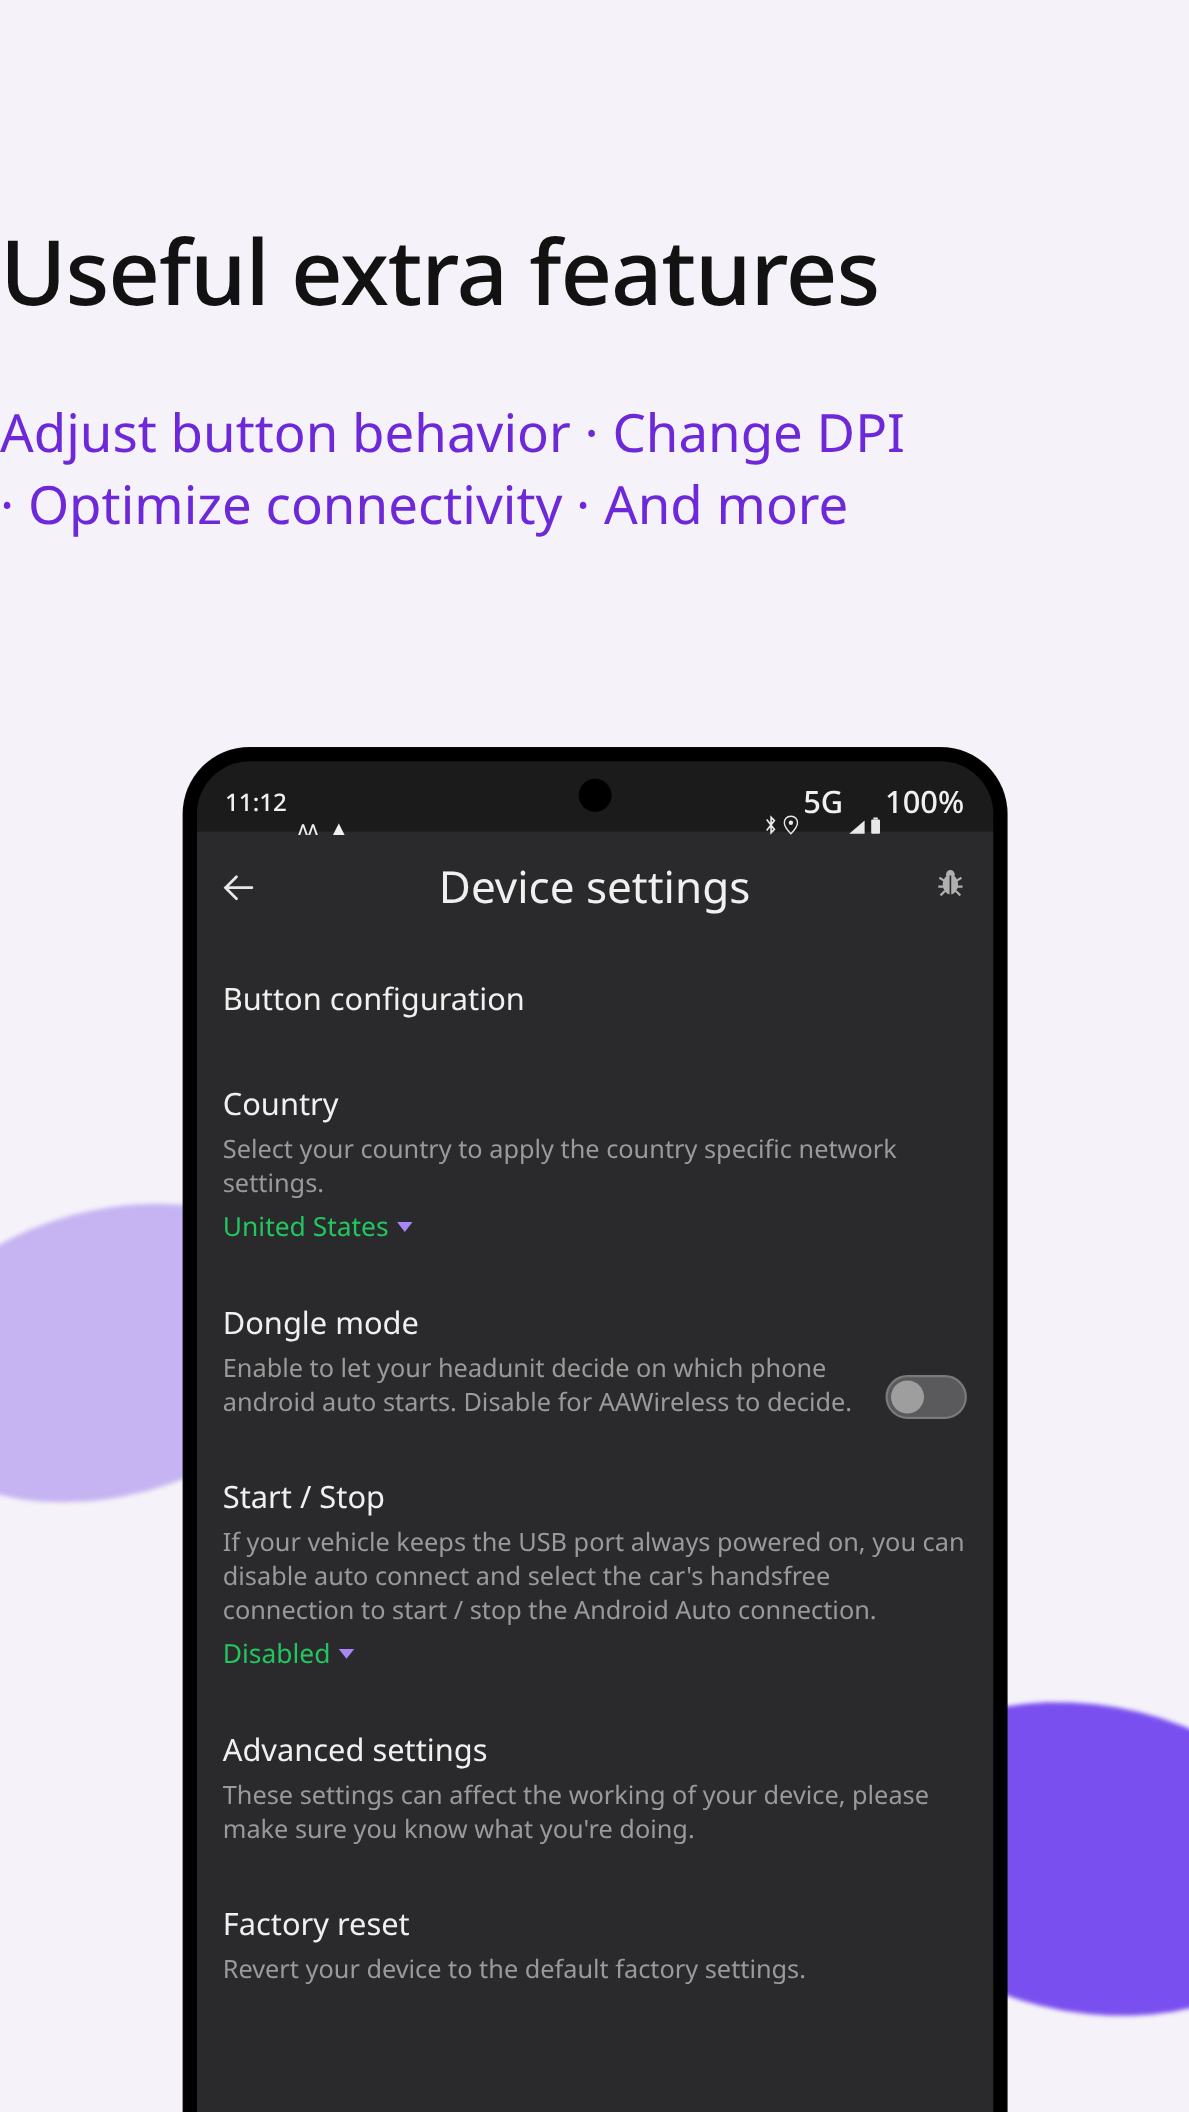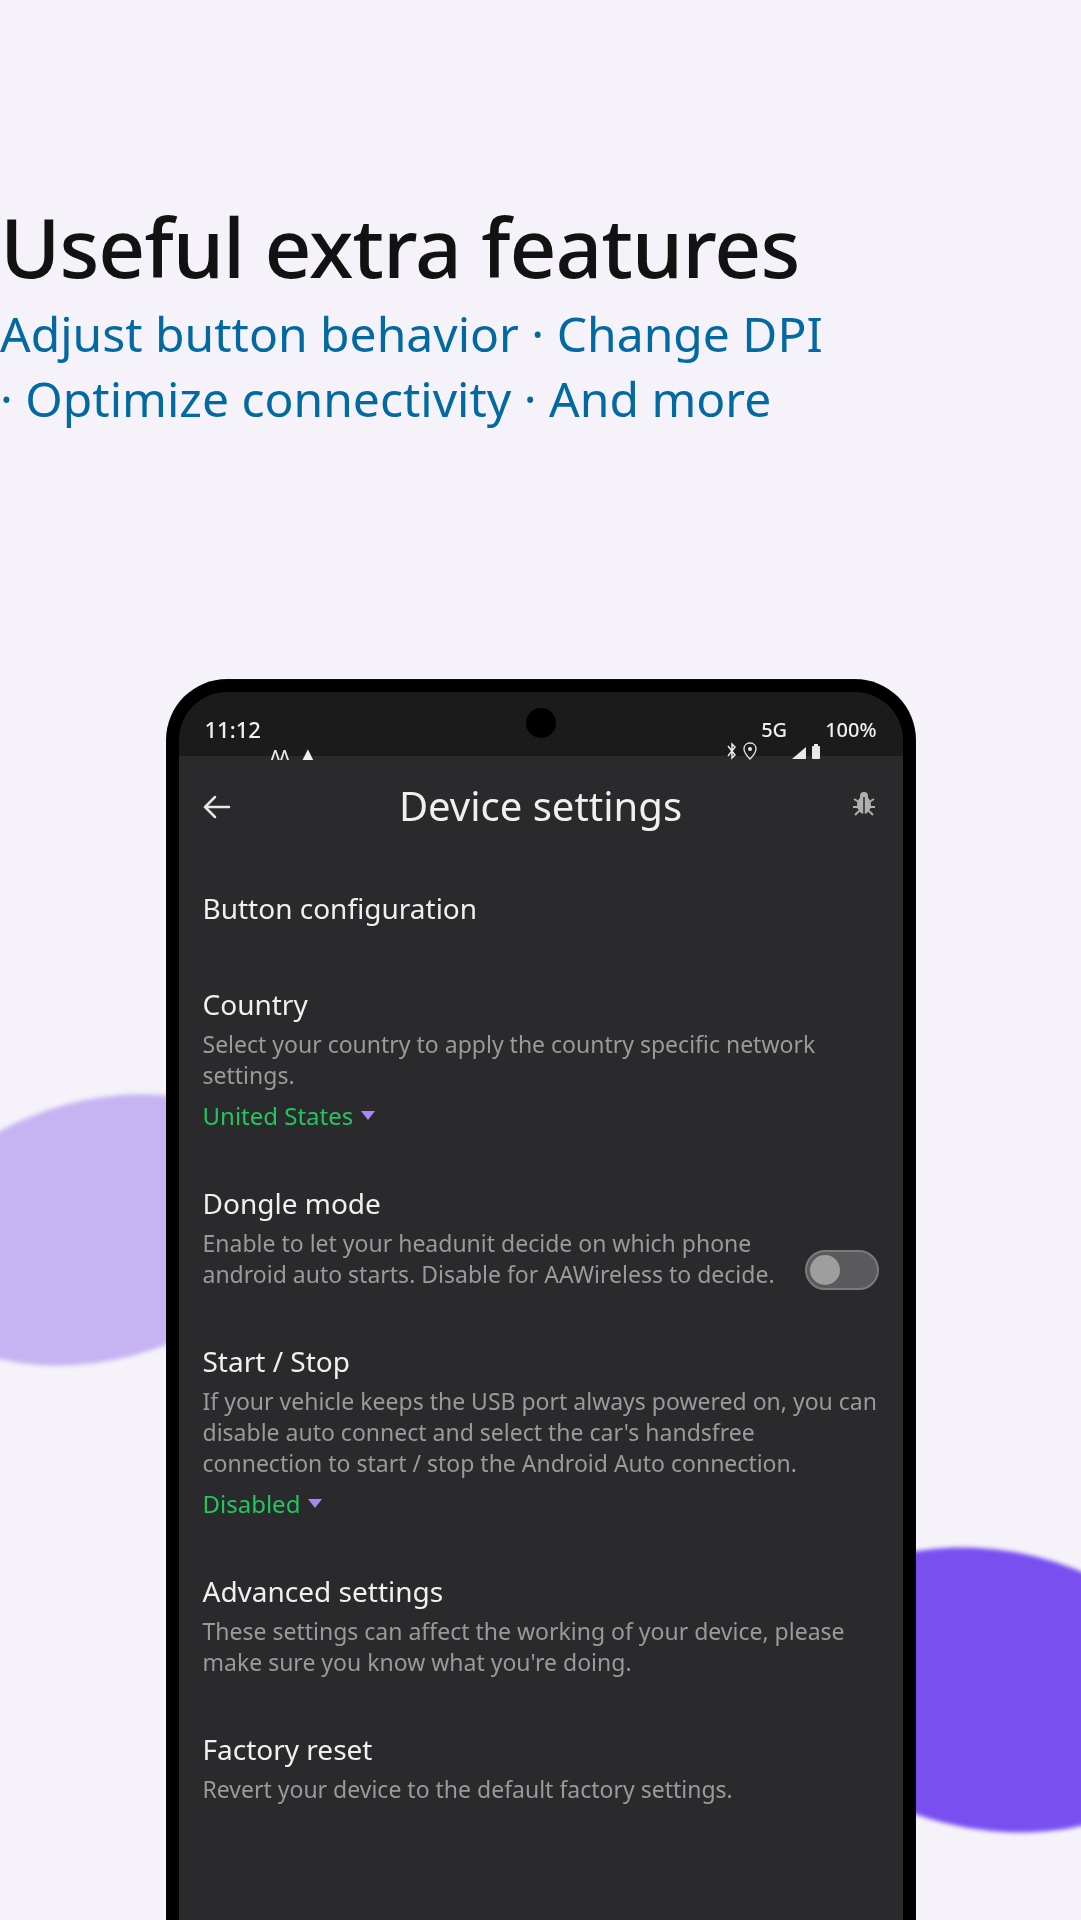--- a/index.html
+++ b/index.html
@@ -36,23 +36,24 @@
     text-align: left;
     z-index: 1;
   }
   .promo-title {
     font-size: 82px;
     font-weight: 500;
     color: #121212;
     letter-spacing: -1px;
   }
   .promo-sub {
+    margin-top: 60px;
     font-size: 48px;
     font-weight: 400;
-    color: #0369a1;
+    color: #6d28d9;
     line-height: 1.35;
   }
 
   .phone {
     position: absolute;
     top: 680px; left: 50%;
     transform: translateX(-50%);
     width: 748px;
     height: 1240px;
     background: #000;
@@ -83,21 +84,21 @@
     height: 56px;
     padding: 18px 26px 0 26px;
     display: flex;
     justify-content: space-between;
     align-items: center;
     font-size: 22px;
     font-weight: 500;
     color: #f0f0f0;
   }
   .status-left, .status-right { display: flex; align-items: center; gap: 10px; justify-content: flex-end; }
-  .status-right { gap: 4px; font-size: 20px; }
+  .status-right { gap: 4px; font-size: 28px; }
   .status-ico { font-size: 18px; margin-top: 47px; }
 
   .app-content {
     background: #2a2a2c;
     margin-top: 8px;
     min-height: calc(100% - 64px);
     padding: 0 24px;
   }
   .app-header {
     display: flex;

